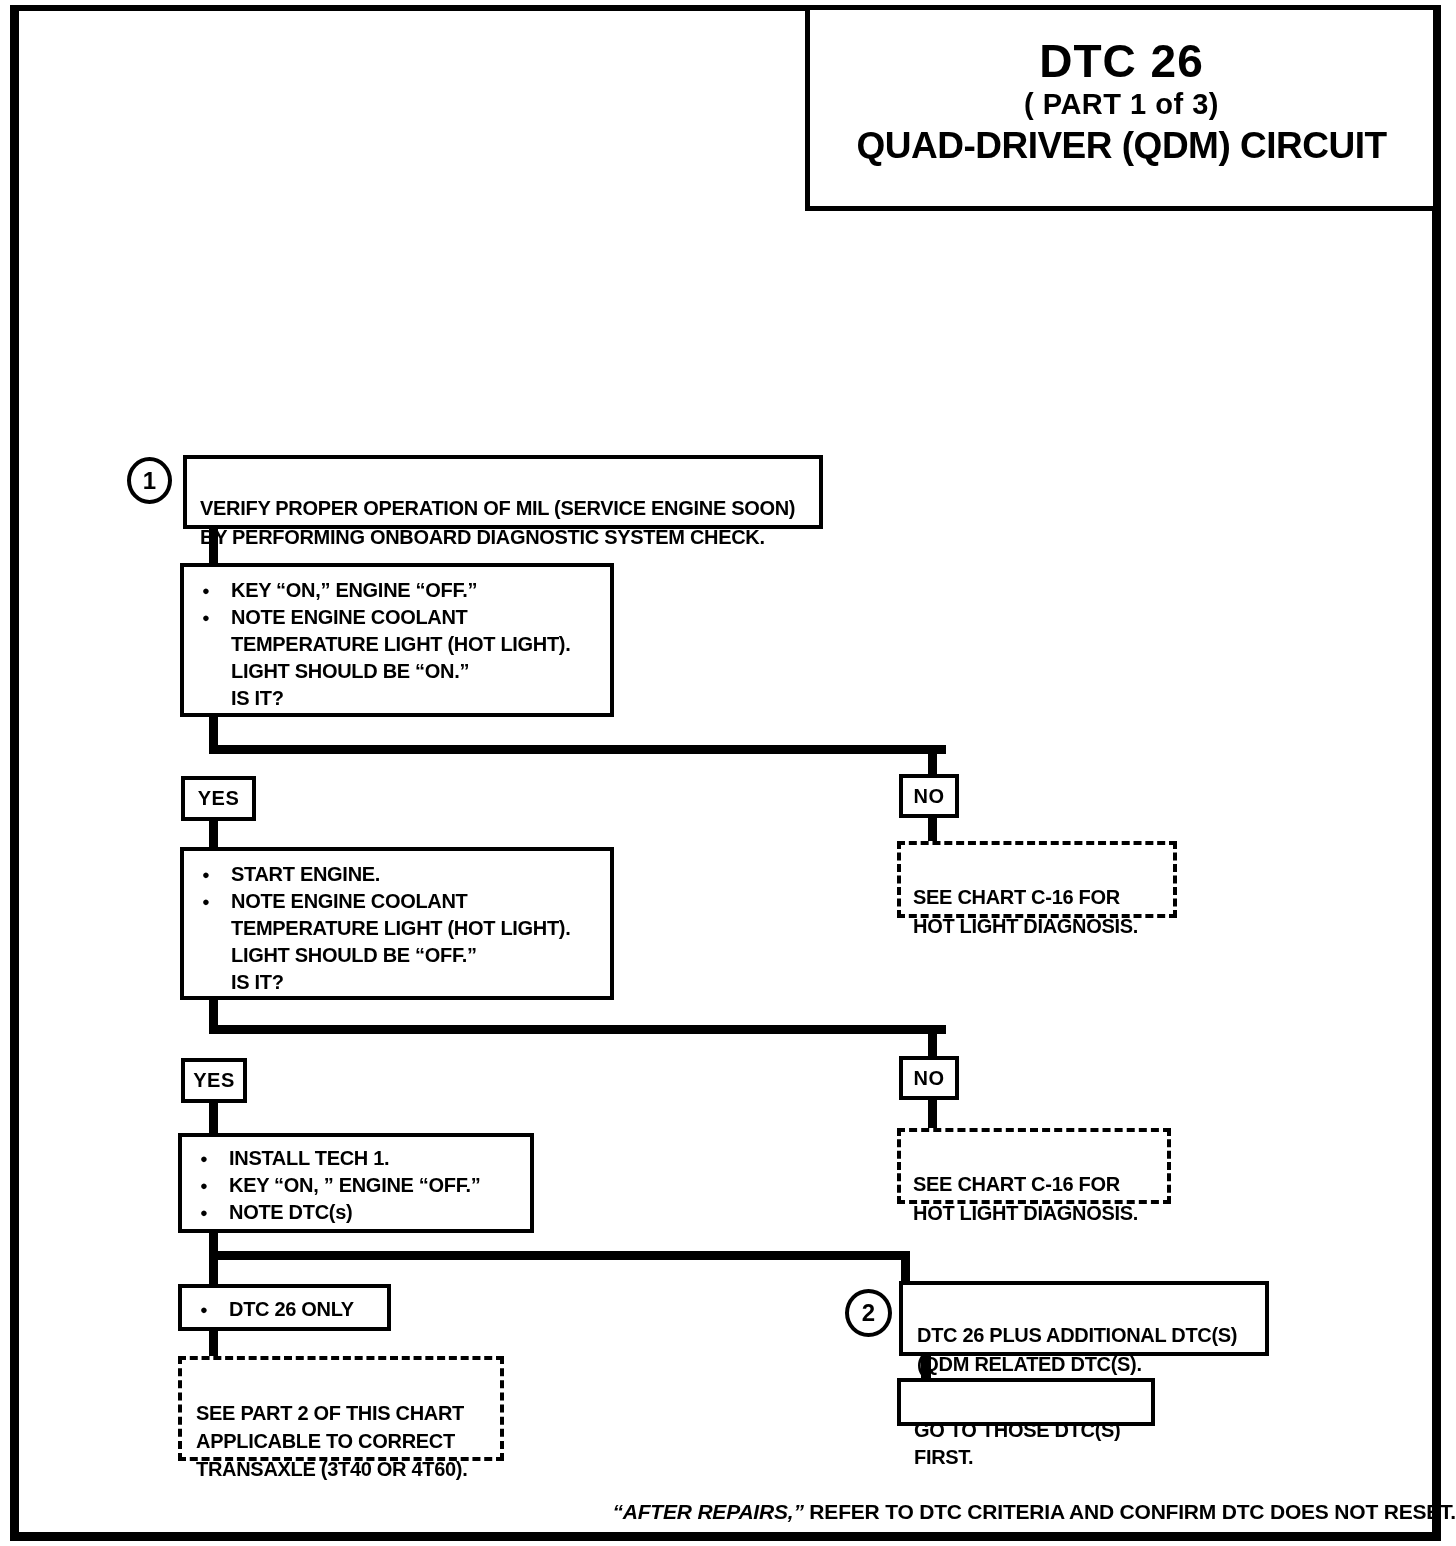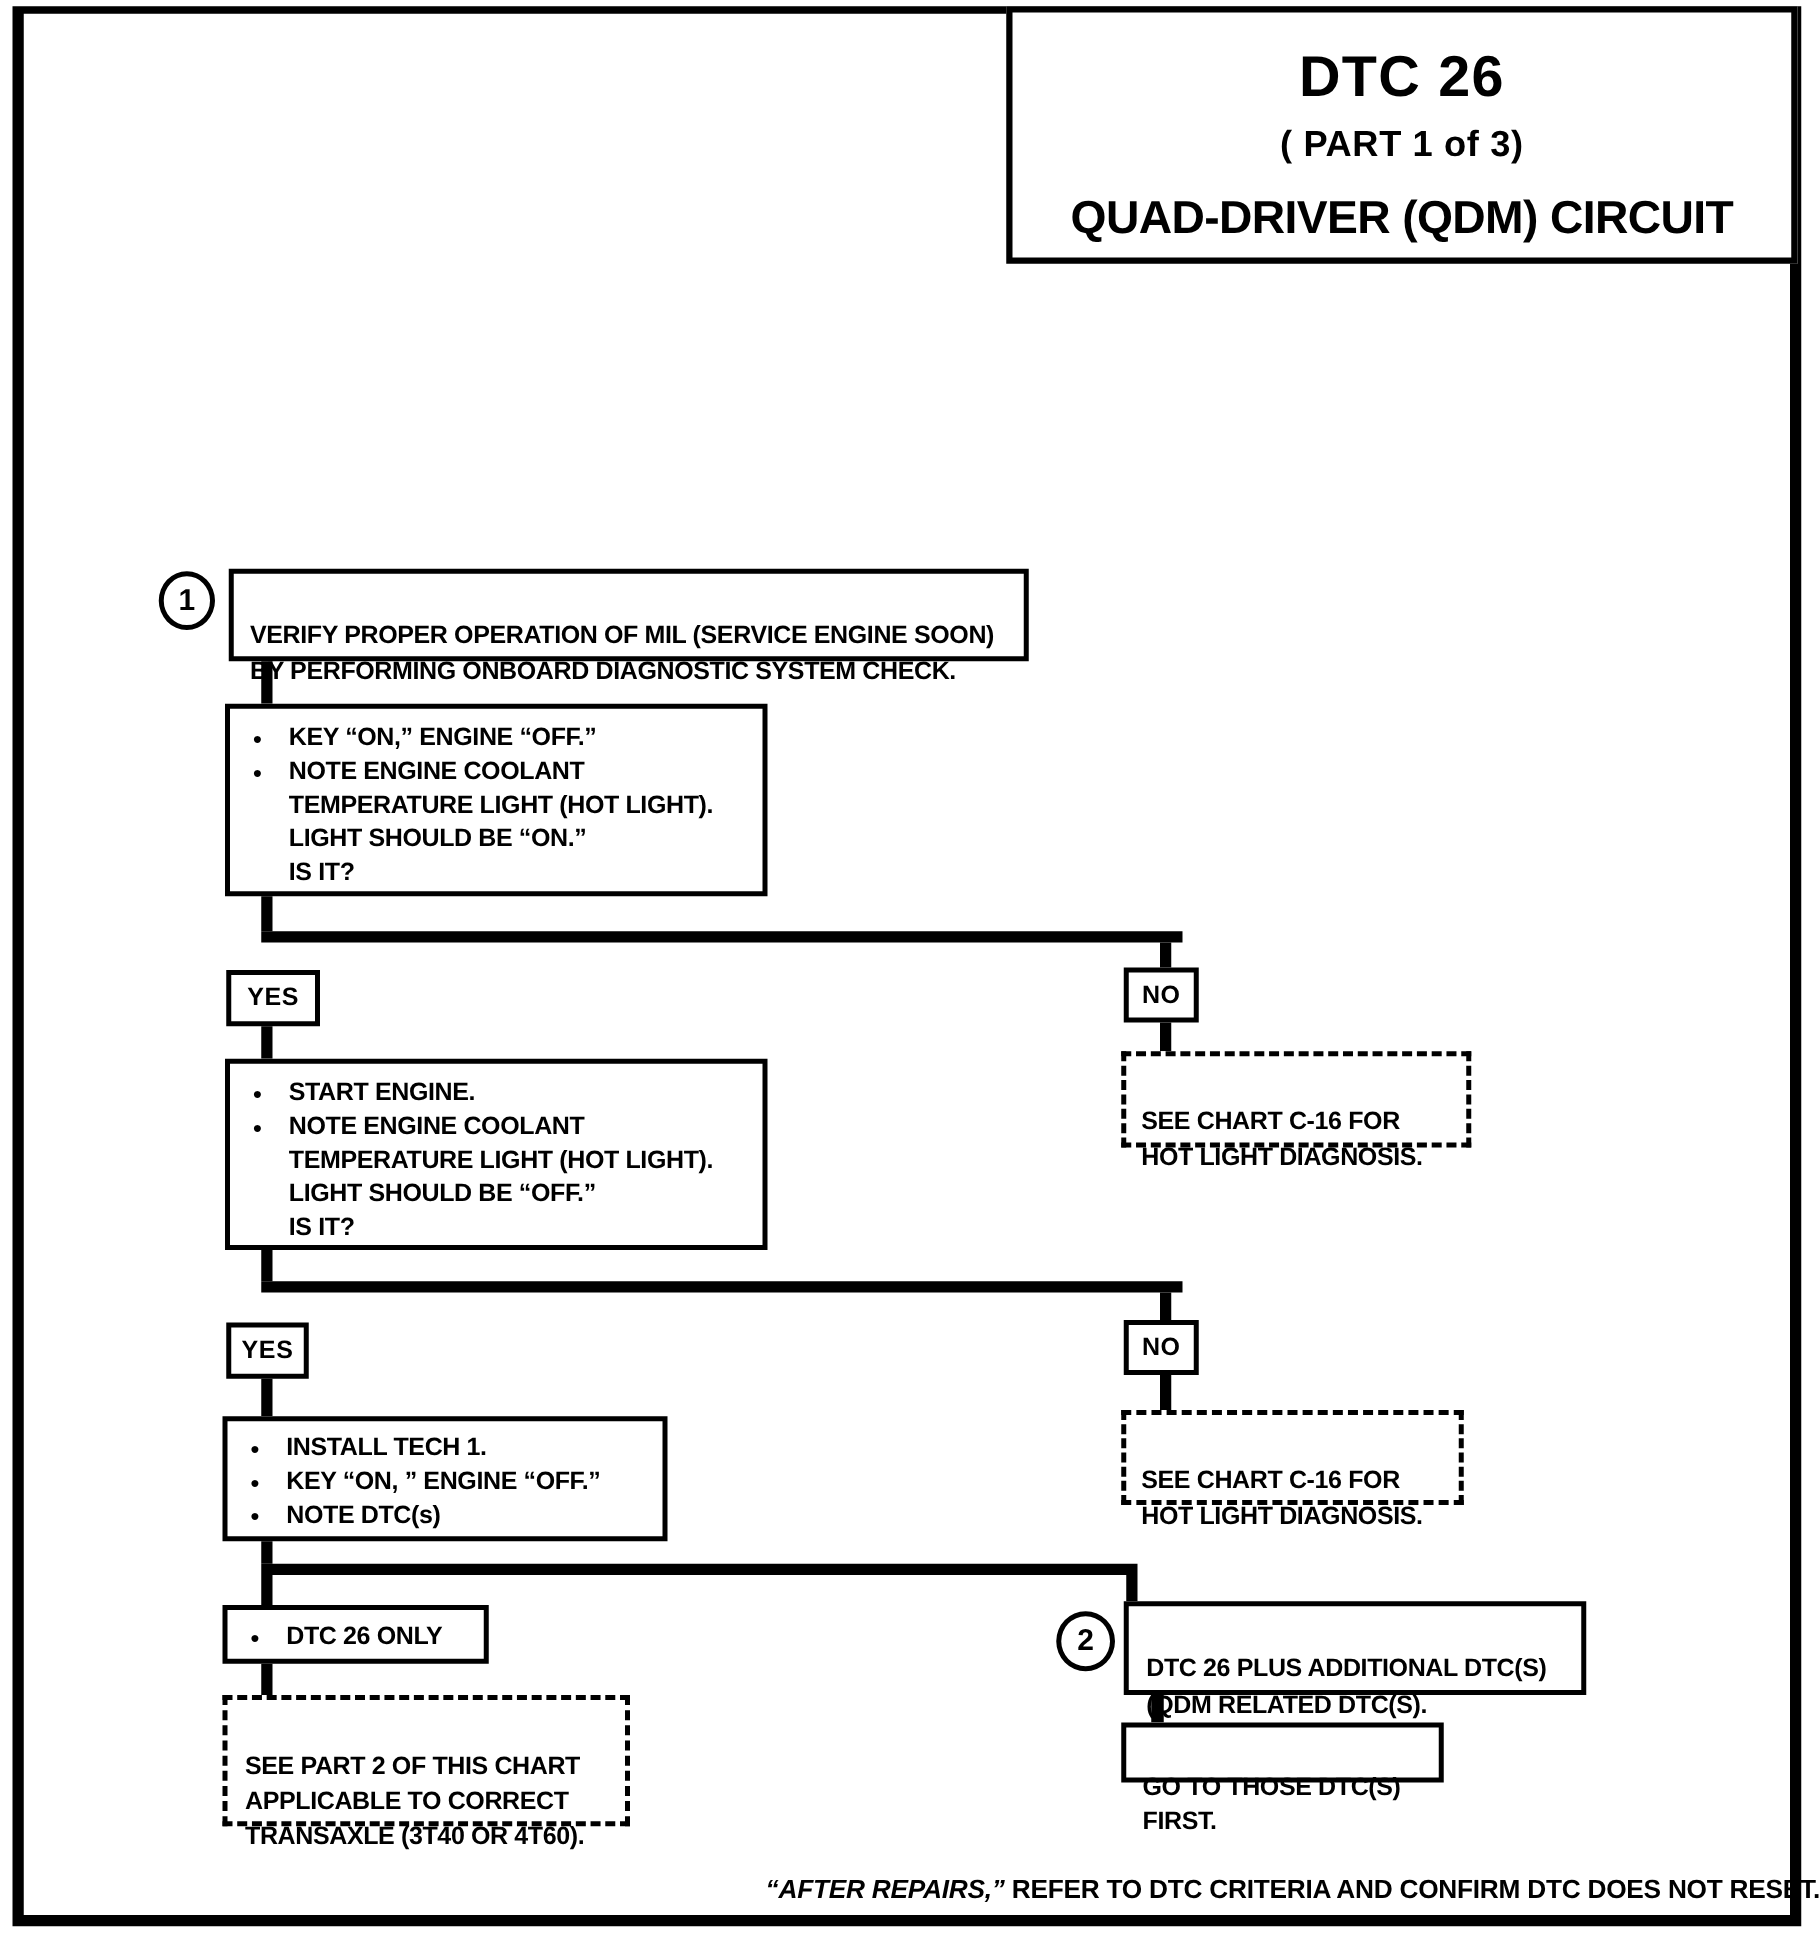--- a/index.html
+++ b/index.html
@@ -19,22 +19,22 @@
   .marker{
     border:4px solid #000;border-radius:50%;background:#fff;
     display:flex;align-items:center;justify-content:center;font-size:24px;
   }
   .yn{
     border:4px solid #000;background:#fff;display:flex;align-items:center;
     justify-content:center;font-size:20px;letter-spacing:0.5px;
   }
   .title-box{border:5px solid #000;background:#fff;text-align:center;}
   .t1{font-size:46px;letter-spacing:1px;margin-top:24px;}
-  .t2{font-size:29px;margin-top:12px;letter-spacing:0.5px;}
-  .t3{font-size:37px;margin-top:20px;letter-spacing:-0.5px;}
+  .t2{font-size:29px;letter-spacing:0.5px;}
+  .t3{font-size:37px;margin-top:4px;letter-spacing:-0.5px;}
   .footer{font-size:21px;letter-spacing:-0.2px;text-align:right;}
   .footer .it{font-style:italic;}
 </style>
 </head>
 <body>
 
 <div class="abs" style="left:10px;top:5px;width:1431px;height:1536px;border:9px solid #000;border-top-width:6px;"></div>
 
 <div class="abs title-box" style="left:805px;top:5px;width:633px;height:206px;">
   <div class="t1">DTC 26</div>

